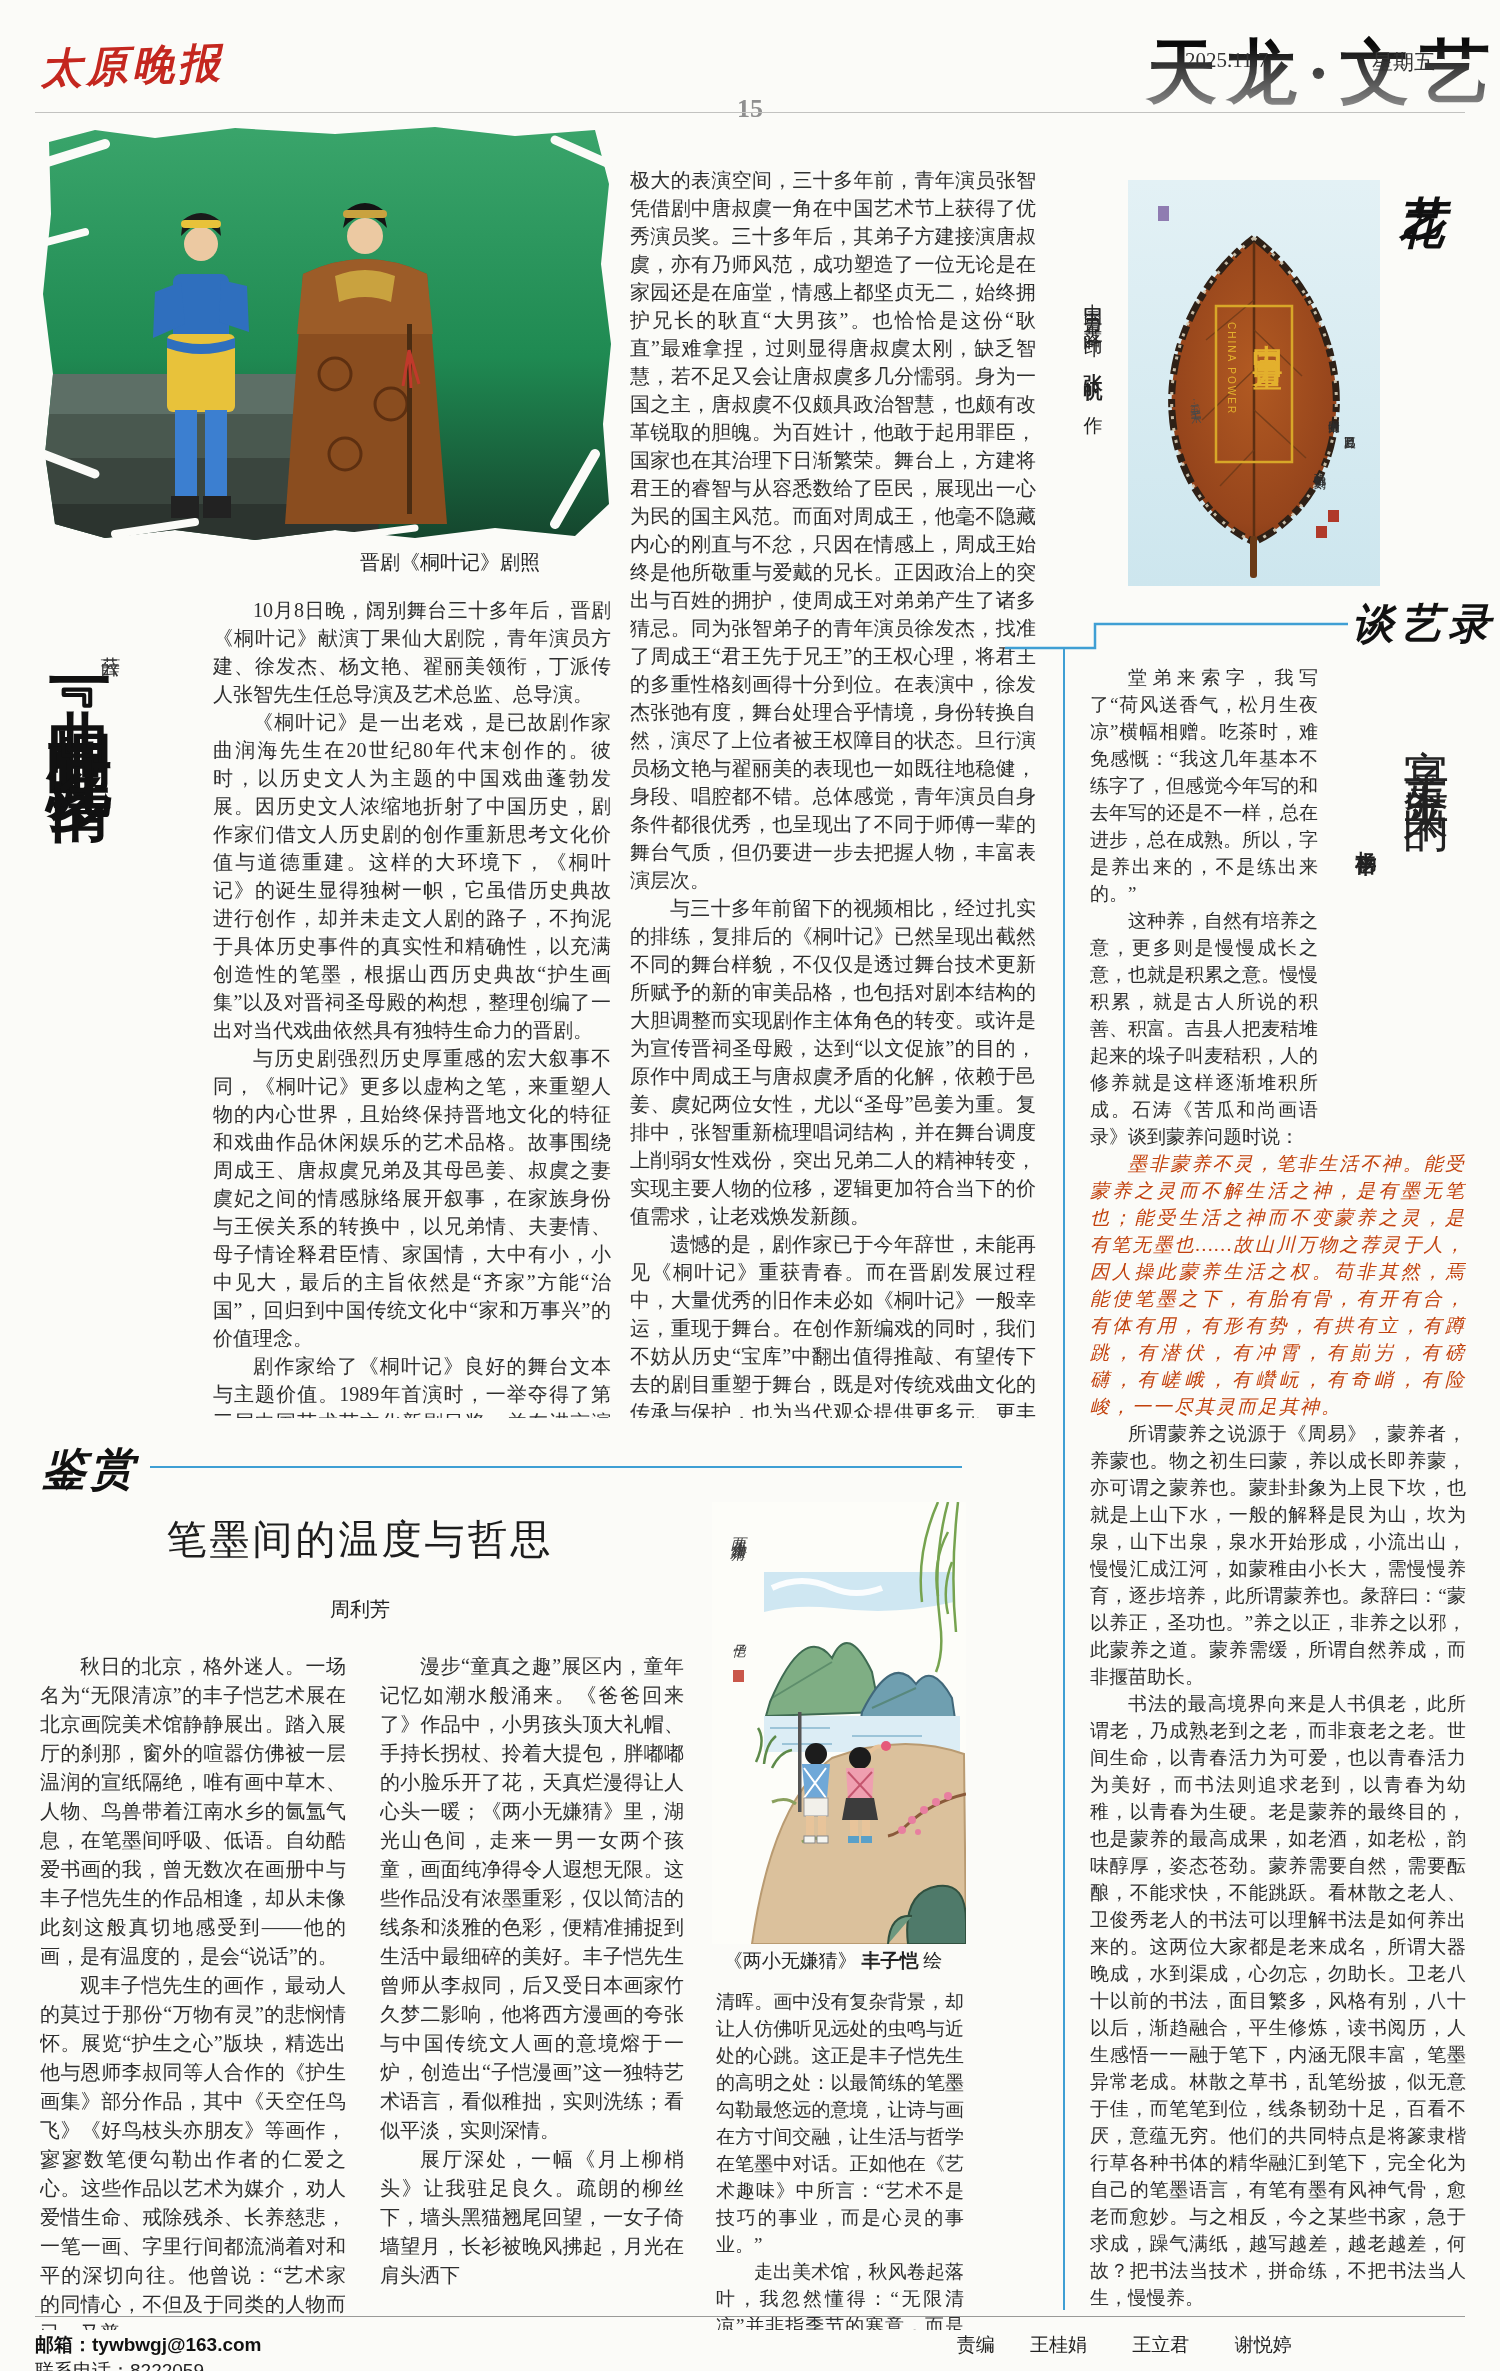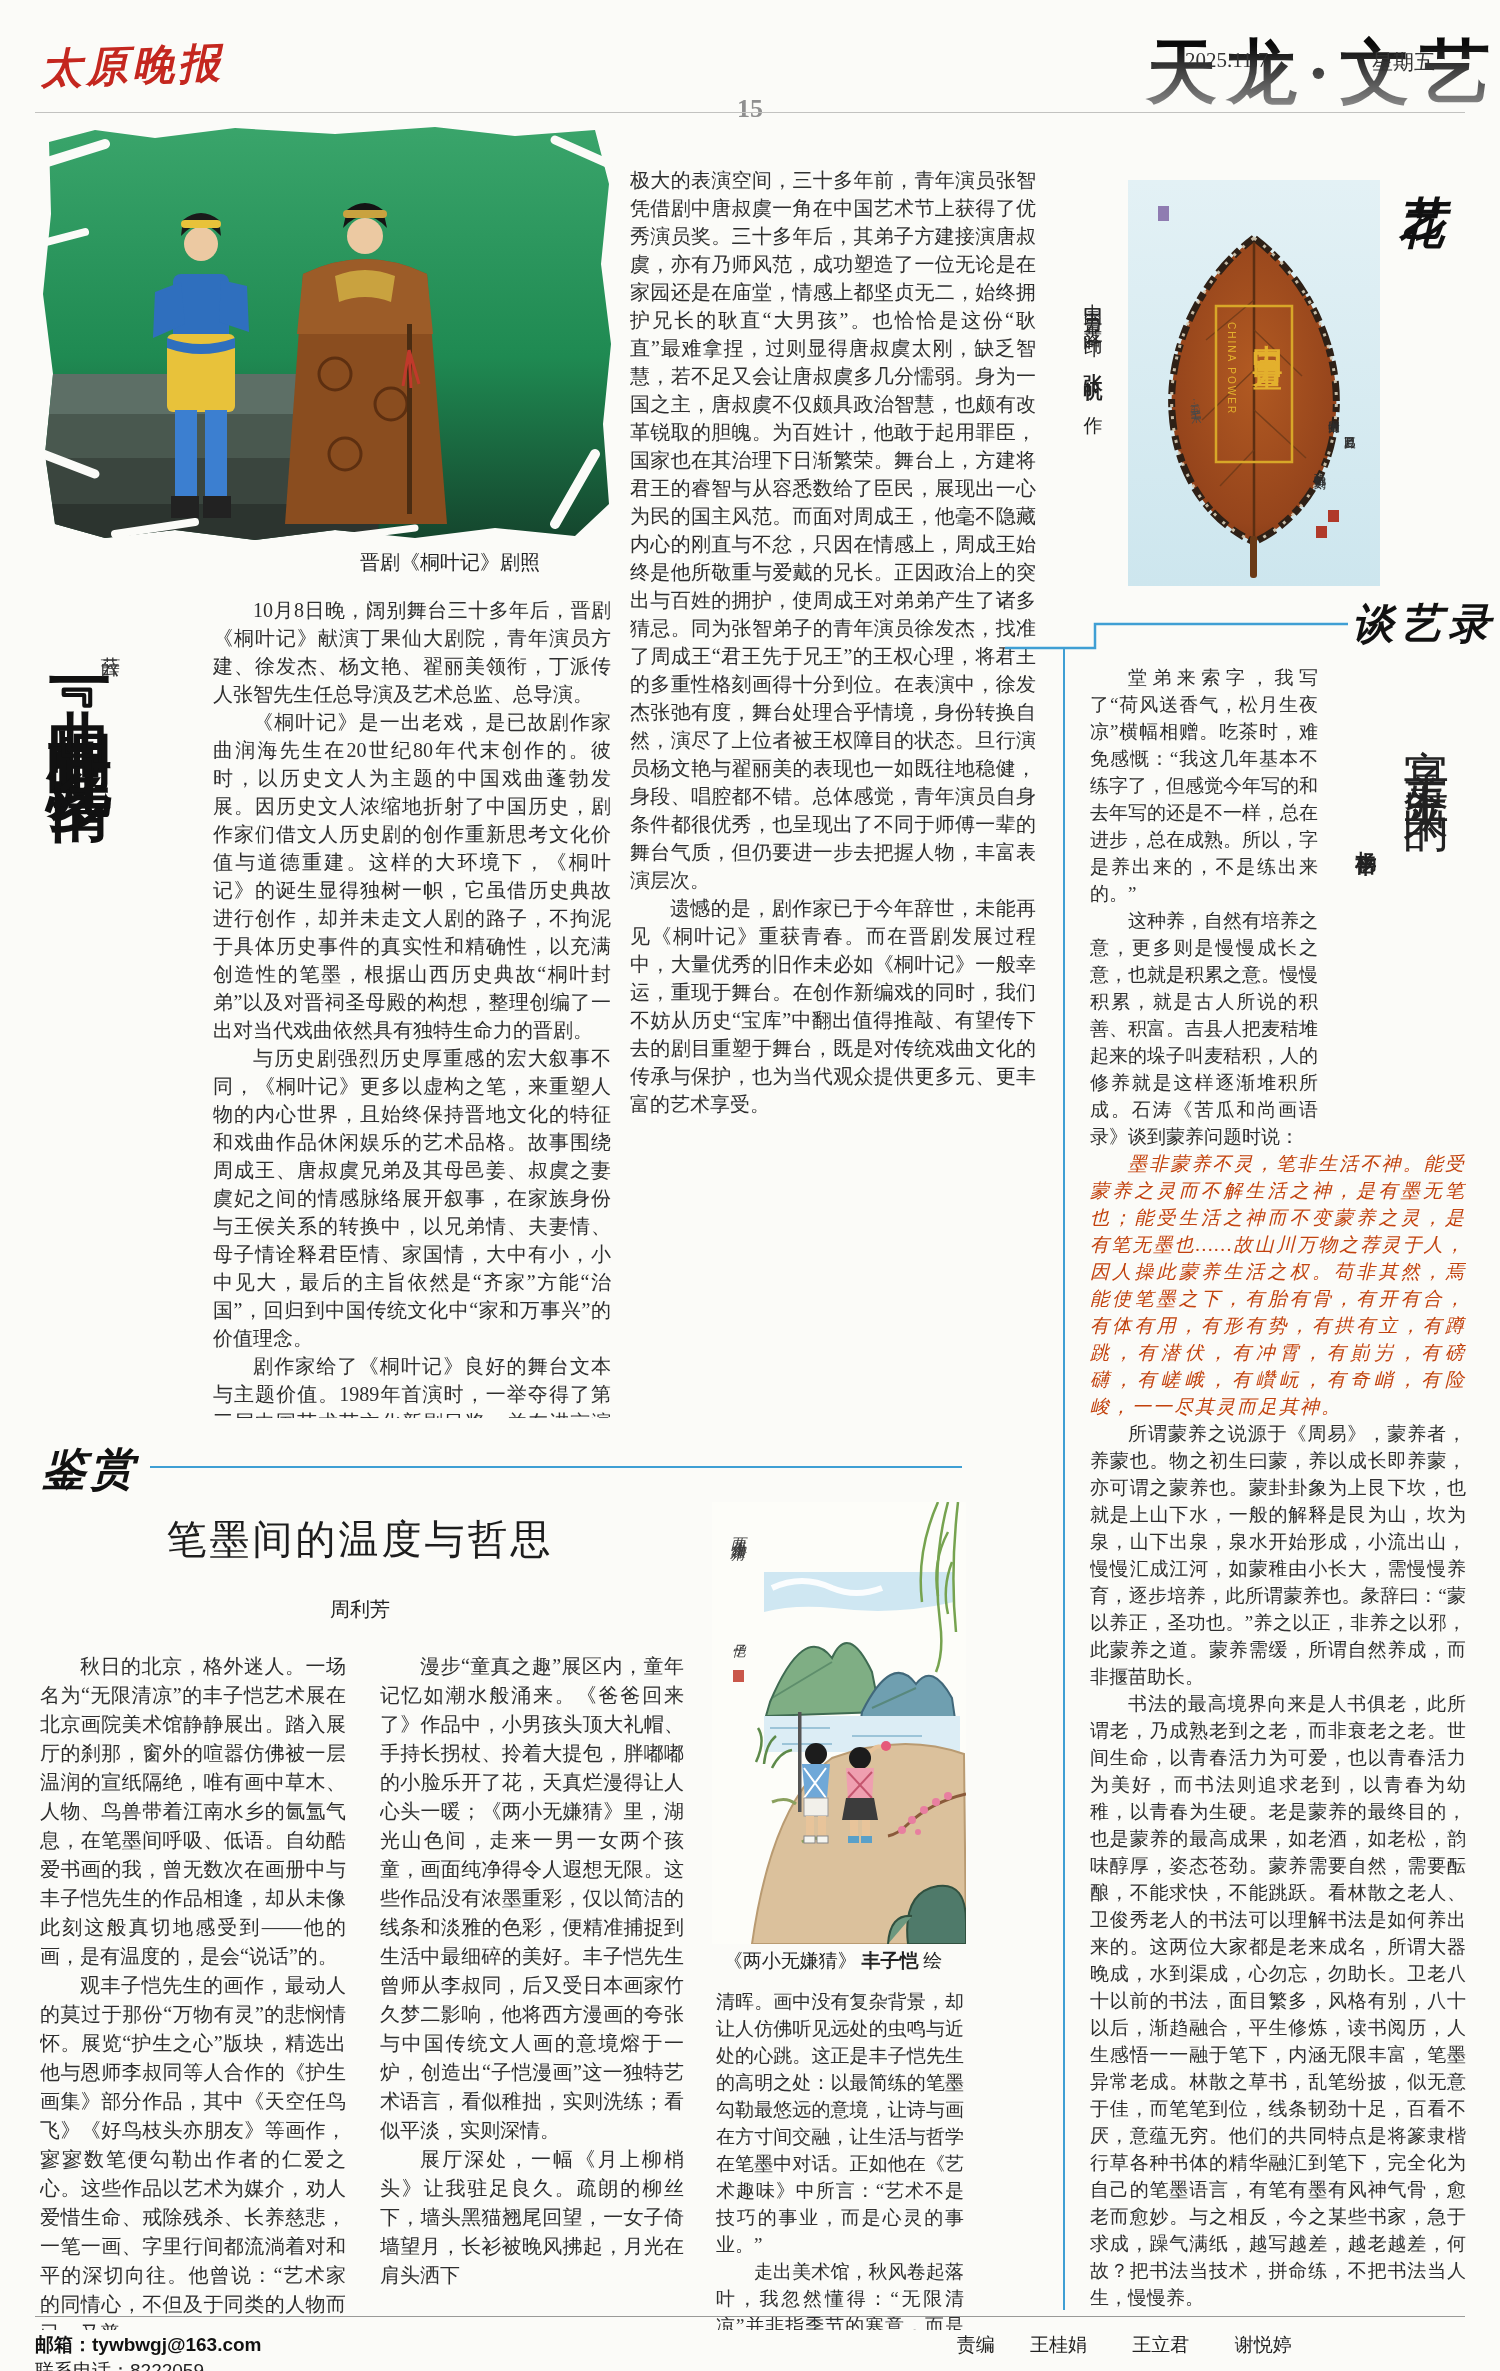--- a/index.html
+++ b/index.html
@@ -142,26 +142,27 @@
       </g>
     </svg>
   </div>
   <div class="abs photo-caption">晋剧《桐叶记》剧照</div>
 
   <div class="abs v-title">一曲『桐叶』几多情</div>
   <div class="abs v-author">薛云</div>
 
   <div class="abs colA body-text">
     <p>10月8日晚，阔别舞台三十多年后，晋剧《桐叶记》献演丁果仙大剧院，青年演员方建、徐发杰、杨文艳、翟丽美领衔，丁派传人张智先生任总导演及艺术总监、总导演。</p>
-    <p>《桐叶记》是一出老戏，是已故剧作家曲润海先生在20世纪80年代末创作的。彼时，以历史文人为主题的中国戏曲蓬勃发展。因历史文人浓缩地折射了中国历史，剧作家们借文人历史剧的创作重新思考文化价值与道德重建。这样的大环境下，《桐叶记》的诞生显得独树一帜，它虽借历史典故进行创作，却并未走文人剧的路子，不拘泥于具体历史事件的真实性和精确性，以充满创造性的笔墨，根据山西历史典故“桐叶封弟”以及对晋祠圣母殿的构想，整理创编了一出对当代戏曲依然具有独特生命力的晋剧。</p>
+    <p>《桐叶记》是一出老戏，是已故剧作家曲润海先生在20世纪80年代末创作的。彼时，以历史文人为主题的中国戏曲蓬勃发展。因历史文人浓缩地折射了中国历史，剧作家们借文人历史剧的创作重新思考文化价值与道德重建。这样的大环境下，《桐叶记》的诞生显得独树一帜，它虽借历史典故进行创作，却并未走文人剧的路子，不拘泥于具体历史事件的真实性和精确性，以充满创造性的笔墨，根据山西历史典故“护生画集”以及对晋祠圣母殿的构想，整理创编了一出对当代戏曲依然具有独特生命力的晋剧。</p>
     <p>与历史剧强烈历史厚重感的宏大叙事不同，《桐叶记》更多以虚构之笔，来重塑人物的内心世界，且始终保持晋地文化的特征和戏曲作品休闲娱乐的艺术品格。故事围绕周成王、唐叔虞兄弟及其母邑姜、叔虞之妻虞妃之间的情感脉络展开叙事，在家族身份与王侯关系的转换中，以兄弟情、夫妻情、母子情诠释君臣情、家国情，大中有小，小中见大，最后的主旨依然是“齐家”方能“治国”，回归到中国传统文化中“家和万事兴”的价值理念。</p>
     <p>剧作家给了《桐叶记》良好的舞台文本与主题价值。1989年首演时，一举夺得了第三届中国艺术节文化新剧目奖，并在进京演出时颇受戏曲界的关注与赞誉。同时也给了演员</p>
   </div>
   <div class="abs colB body-text">
     <p class="cont">极大的表演空间，三十多年前，青年演员张智凭借剧中唐叔虞一角在中国艺术节上获得了优秀演员奖。三十多年后，其弟子方建接演唐叔虞，亦有乃师风范，成功塑造了一位无论是在家园还是在庙堂，情感上都坚贞无二，始终拥护兄长的耿直“大男孩”。也恰恰是这份“耿直”最难拿捏，过则显得唐叔虞太刚，缺乏智慧，若不足又会让唐叔虞多几分懦弱。身为一国之主，唐叔虞不仅颇具政治智慧，也颇有改革锐取的胆魄。为百姓计，他敢于起用罪臣，国家也在其治理下日渐繁荣。舞台上，方建将君王的睿智与从容悉数给了臣民，展现出一心为民的国主风范。而面对周成王，他毫不隐藏内心的刚直与不忿，只因在情感上，周成王始终是他所敬重与爱戴的兄长。正因政治上的突出与百姓的拥护，使周成王对弟弟产生了诸多猜忌。同为张智弟子的青年演员徐发杰，找准了周成王“君王先于兄王”的王权心理，将君王的多重性格刻画得十分到位。在表演中，徐发杰张弛有度，舞台处理合乎情境，身份转换自然，演尽了上位者被王权障目的状态。旦行演员杨文艳与翟丽美的表现也一如既往地稳健，身段、唱腔都不错。总体感觉，青年演员自身条件都很优秀，也呈现出了不同于师傅一辈的舞台气质，但仍要进一步去把握人物，丰富表演层次。</p>
+    <p>与三十多年前留下的视频相比，经过扎实的排练，复排后的《桐叶记》已然呈现出截然不同的舞台样貌，不仅仅是透过舞台技术更新所赋予的新的审美品格，也包括对剧本结构的大胆调整而实现剧作主体角色的转变。或许是为宣传晋祠圣母殿，达到“以文促旅”的目的，原作中周成王与唐叔虞矛盾的化解，依赖于邑姜、虞妃两位女性，尤以“圣母”邑姜为重。复排中，张智重新梳理唱词结构，并在舞台调度上削弱女性戏份，突出兄弟二人的精神转变，实现主要人物的位移，逻辑更加符合当下的价值需求，让老戏焕发新颜。</p>
     <p>遗憾的是，剧作家已于今年辞世，未能再见《桐叶记》重获青春。而在晋剧发展过程中，大量优秀的旧作未必如《桐叶记》一般幸运，重现于舞台。在创作新编戏的同时，我们不妨从历史“宝库”中翻出值得推敲、有望传下去的剧目重塑于舞台，既是对传统戏曲文化的传承与保护，也为当代观众提供更多元、更丰富的艺术享受。</p>
   </div>
 
   <div class="abs yihua-label">艺花</div>
   <div class="abs leaf-credit">
     <span>中国力量（落叶印）</span>
     <span class="artist">张帆</span>
     <span class="suffix">作</span>
   </div>
   <div class="abs leaf-wrap">

